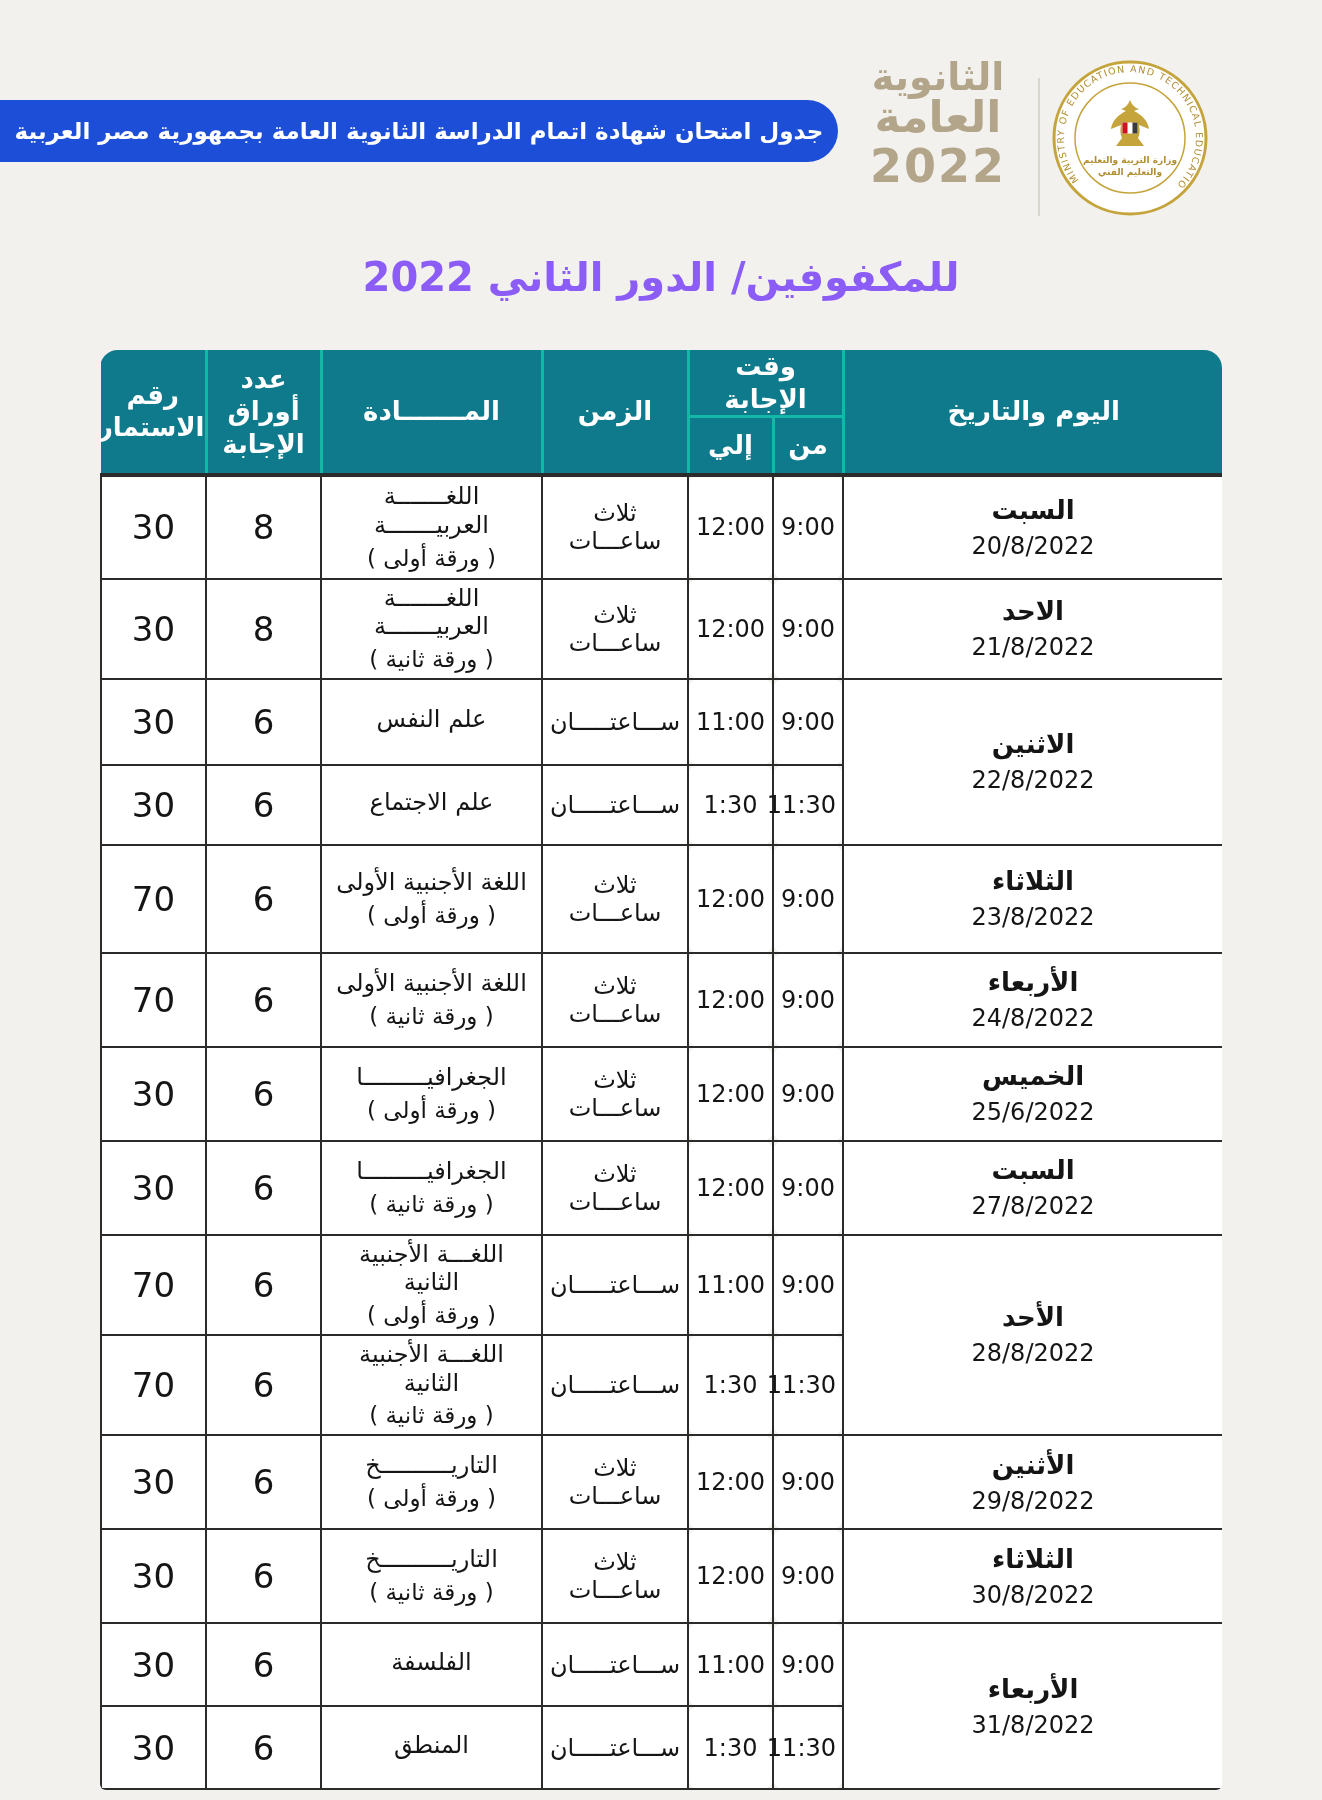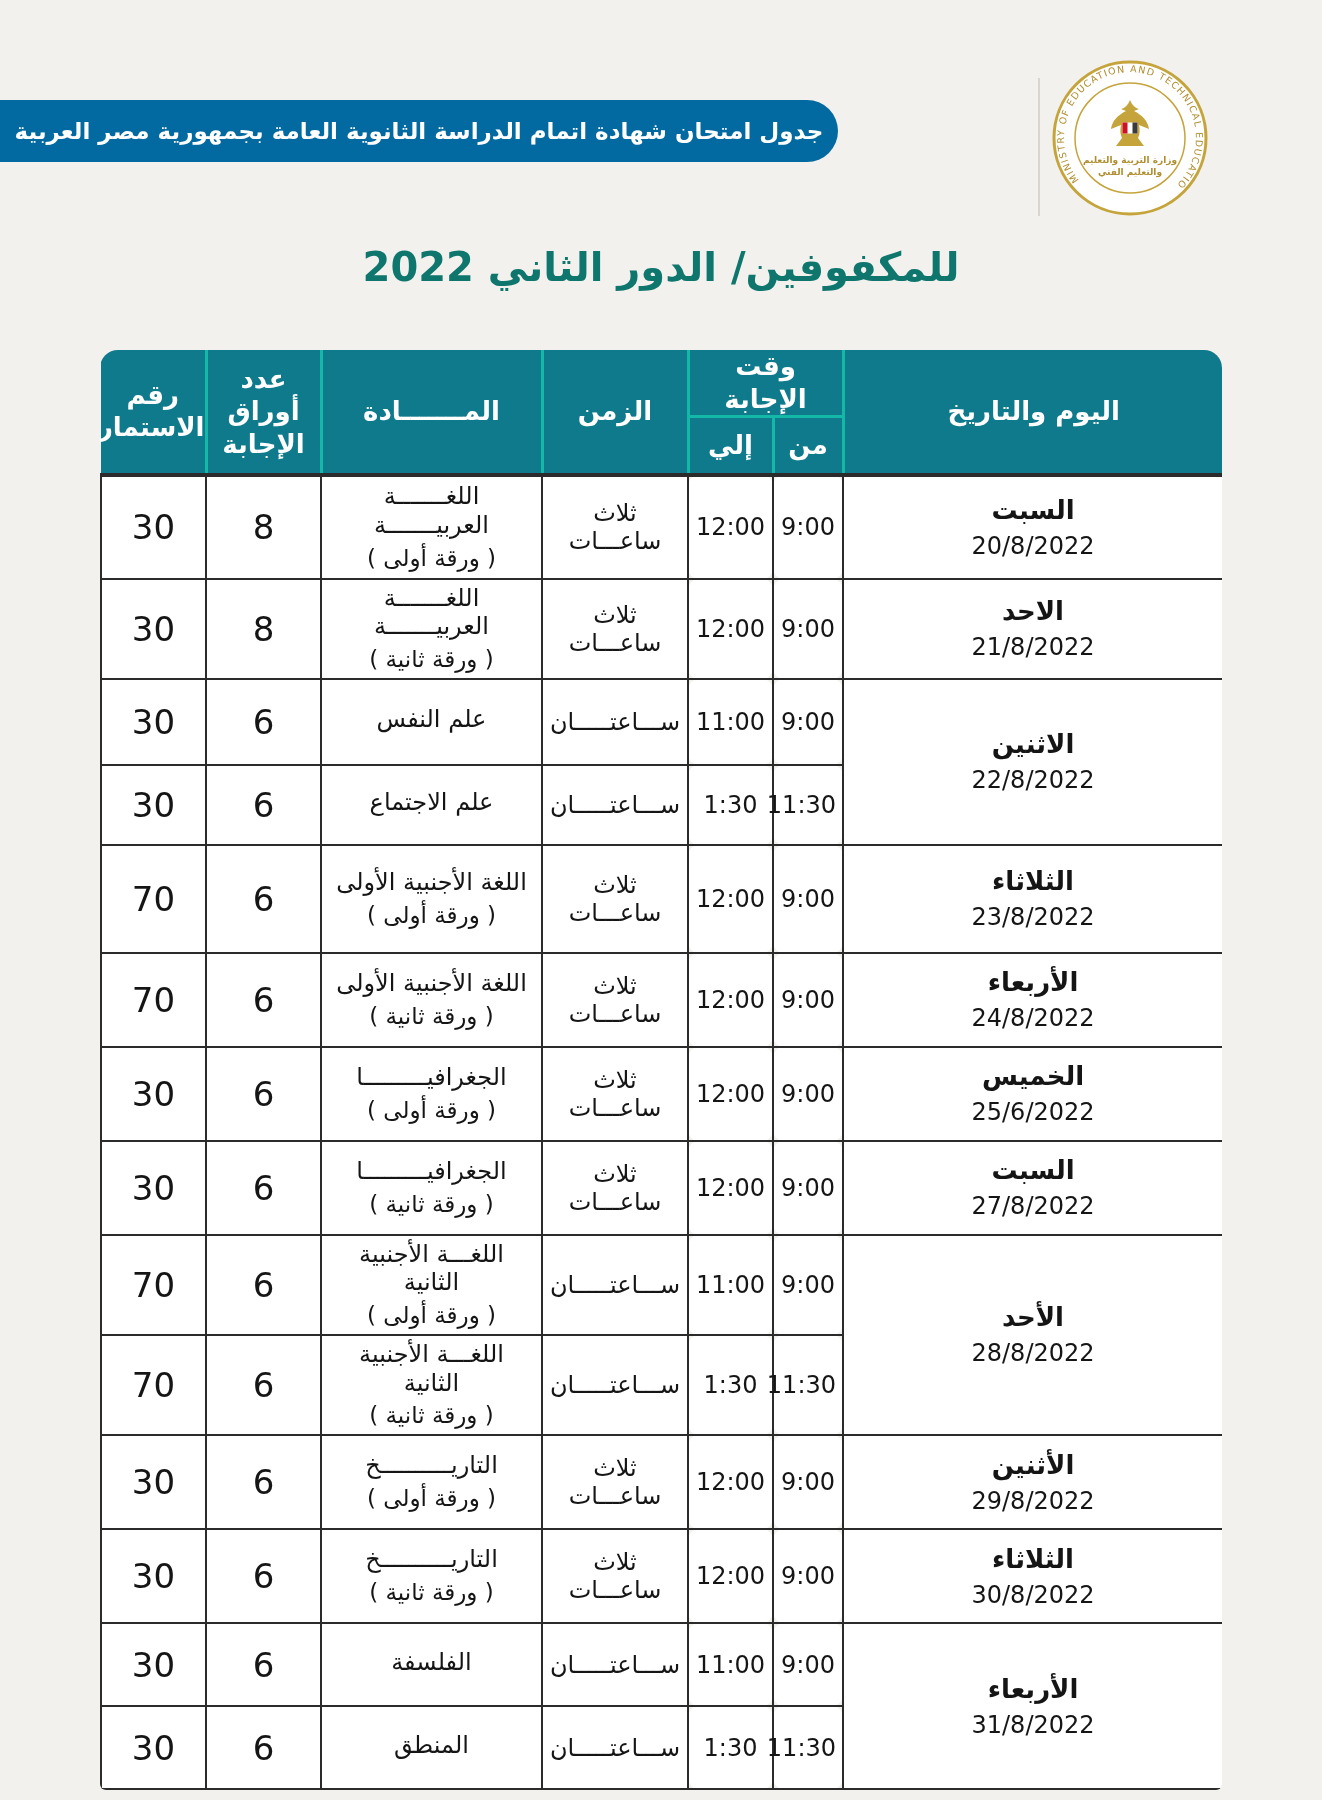--- a/index.html
+++ b/index.html
@@ -2,42 +2,42 @@
 <html lang="ar"><head>
 <meta charset="utf-8">
 <style>
   * { margin:0; padding:0; box-sizing:border-box; }
   body { font-family:"DejaVu Sans", sans-serif; background:#ffffff; }
   .page { position:relative; width:1322px; height:1800px; background:#f2f1ee; overflow:hidden; }
 
   
   .banner {
     position:absolute; top:100px; left:0; width:838px; height:62px;
-    background:#0369a1; border-radius:0 31px 31px 0;
+    background:#1d4ed8; border-radius:0 31px 31px 0;
     display:flex; align-items:center; justify-content:center;
   }
   .banner-text { color:#fff; font-weight:bold; font-size:23px; direction:rtl; white-space:nowrap; }
 
   .brand {
     position:absolute; top:58px; left:848px; width:180px; text-align:center;
     color:#b2a58a; direction:rtl; line-height:1.05;
   }
   .brand-l1 { font-size:38px; font-weight:bold; }
   .brand-l2 { font-size:44px; font-weight:bold; margin-top:-4px; }
   .brand-year { font-size:46px; font-weight:bold; letter-spacing:2px; margin-top:2px; }
 
   .hdr-divider { position:absolute; top:78px; left:1038px; width:2px; height:138px; background:#d9d6cf; }
 
   .emblem { position:absolute; top:60px; left:1052px; width:156px; height:156px; }
 
   
   .title {
-    position:absolute; top:244px; left:0; width:100%;
+    position:absolute; top:254px; left:0; width:100%;
     text-align:center; direction:rtl;
-    font-size:40px; font-weight:bold; color:#0f766e;
+    font-size:40px; font-weight:bold; color:#8b5cf6;
   }
 
   
   .table-wrap {
     position:absolute; top:350px; left:100px; width:1122px;
     border-radius:18px 18px 6px 6px; overflow:hidden;
   }
   table { width:1122px; border-collapse:collapse; table-layout:fixed; text-align:center; }
   thead th {
     background:#0e7a8c; color:#fff; font-weight:bold; font-size:26px;
@@ -61,20 +61,25 @@
 </style>
 </head>
 <body>
 
 <div class="page">
 
   <div class="banner">
     <span class="banner-text">جدول امتحان شهادة اتمام الدراسة الثانوية العامة بجمهورية مصر العربية</span>
   </div>
 
+  <div class="brand">
+    <div class="brand-l1">الثانوية</div>
+    <div class="brand-l2">العامة</div>
+    <div class="brand-year">2022</div>
+  </div>
 
   <div class="hdr-divider"></div>
 
   <div class="emblem">
     <svg width="156" height="156" viewBox="0 0 156 156">
       <circle cx="78" cy="78" r="76" fill="#ffffff" stroke="#c5a43c" stroke-width="3"></circle>
       <circle cx="78" cy="78" r="55" fill="none" stroke="#c5a43c" stroke-width="1.5"></circle>
       <defs>
         <path id="ringPath" d="M 31.3 124.7 A 66 66 0 1 1 124.7 124.7" fill="none"></path>
       </defs>

